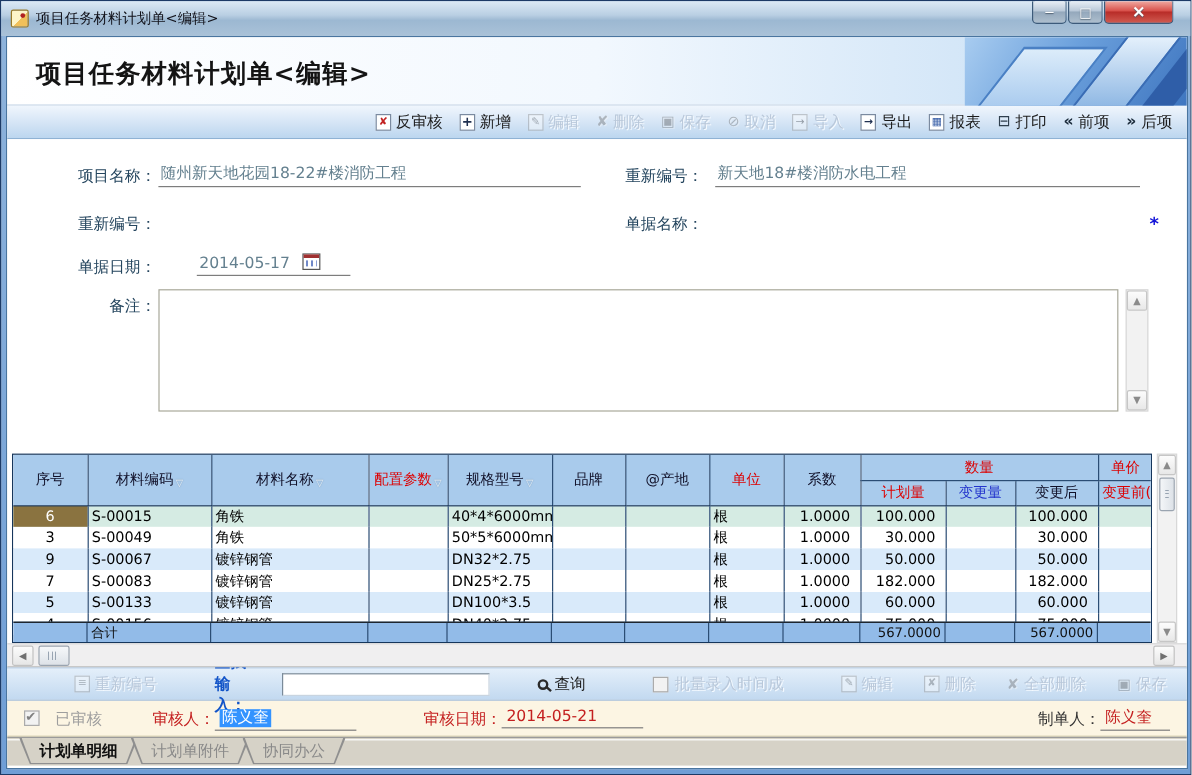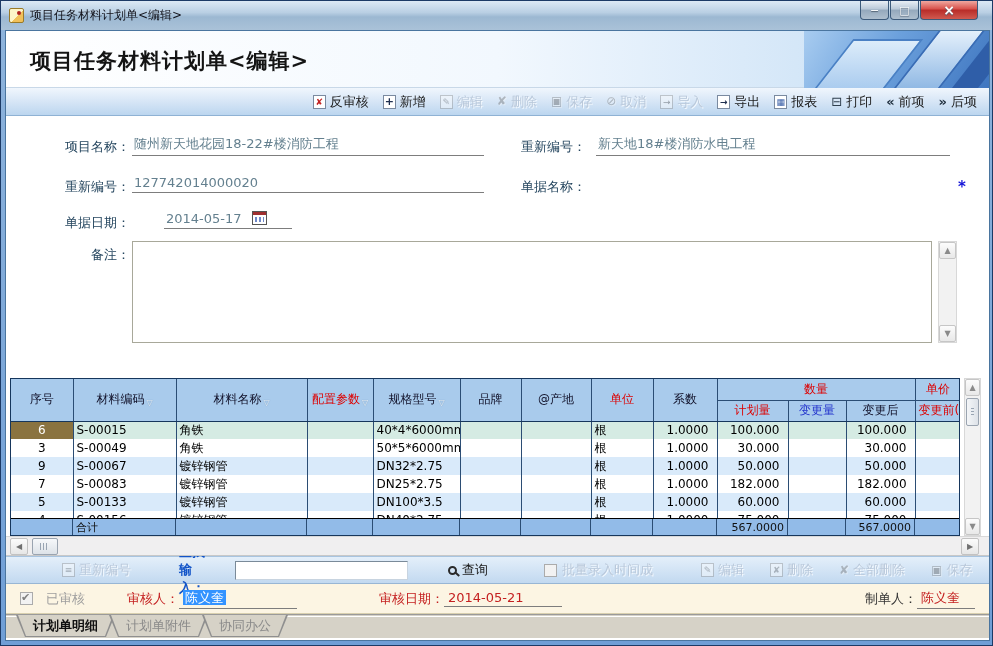--- a/index.html
+++ b/index.html
@@ -208,21 +208,20 @@
         </span>
       </div>
 
     <div class="form">
       <span class="flabel" style="left:44px; top:22px;">项目名称：</span>
       <span class="ffield" style="left:126px; top:19px; width:352px;">随州新天地花园18-22#楼消防工程</span>
       <span class="flabel" style="left:500px; top:22px;">重新编号：</span>
       <span class="ffield" style="left:590px; top:19px; width:354px;">新天地18#楼消防水电工程</span>
 
       <span class="flabel" style="left:44px; top:62px;">重新编号：</span>
-      <span class="ffield" style="left:126px; top:59px; width:352px;">127742014000020</span>
       <span class="flabel" style="left:500px; top:62px;">单据名称：</span>
       <span class="req" style="left:952px; top:62px;">*</span>
 
       <span class="flabel" style="left:44px; top:98px;">单据日期：</span>
       <span class="ffield" style="left:126px; top:95px; width:128px;margin-left:32px;"><span>2014-05-17</span><span class="cal"></span></span>
 
       <span class="flabel" style="left:44px; top:130px;">备注：</span>
       <div class="remark-box"></div>
       <div class="vscroll" style="left:932px; top:125px; height:102px;">
         <div class="sbtn up">▲</div>
@@ -428,21 +427,21 @@
             <span>取消</span>
           </span>
         </span>
     </div>
 
     <div class="statusbar">
       <span class="cb checked dis"></span>
       <span class="audited-label">已审核</span>
       <span class="st-label-red" style="margin-left:42px;">审核人：</span>
       <span class="st-val" style="width:118px;"><span class="hl">陈义奎</span></span>
-      <span class="st-label-red" style="margin-left:82px;">审核日期：</span>
+      <span class="st-label-red" style="margin-left:56px;">审核日期：</span>
       <span class="st-val red" style="width:118px;">2014-05-21</span>
       <span class="st-label-dark" style="margin-left:auto;">制单人：</span>
       <span class="st-val red" style="min-width:58px;">陈义奎</span>
     </div>
 
     <div class="tabstrip">
         <span class="tab-outer active">
           <span class="tab-inner">计划单明细</span>
         </span>
         <span class="tab-outer">

